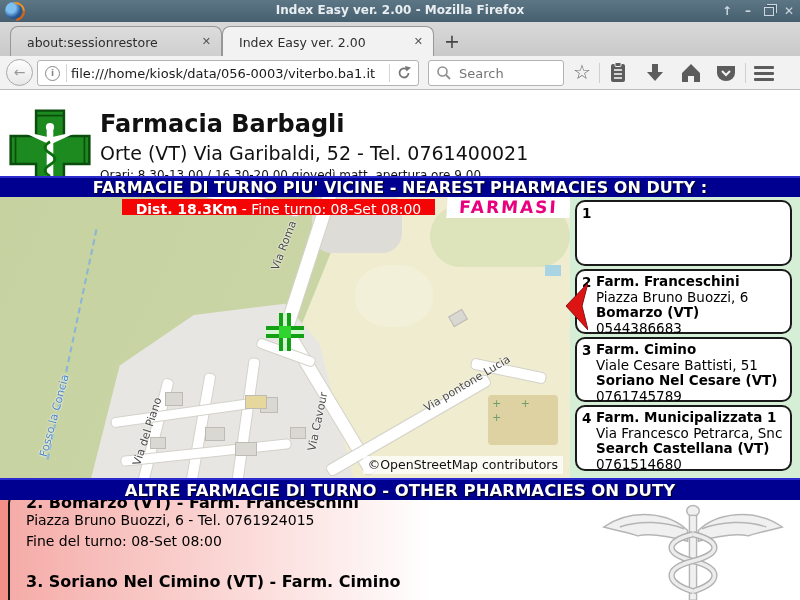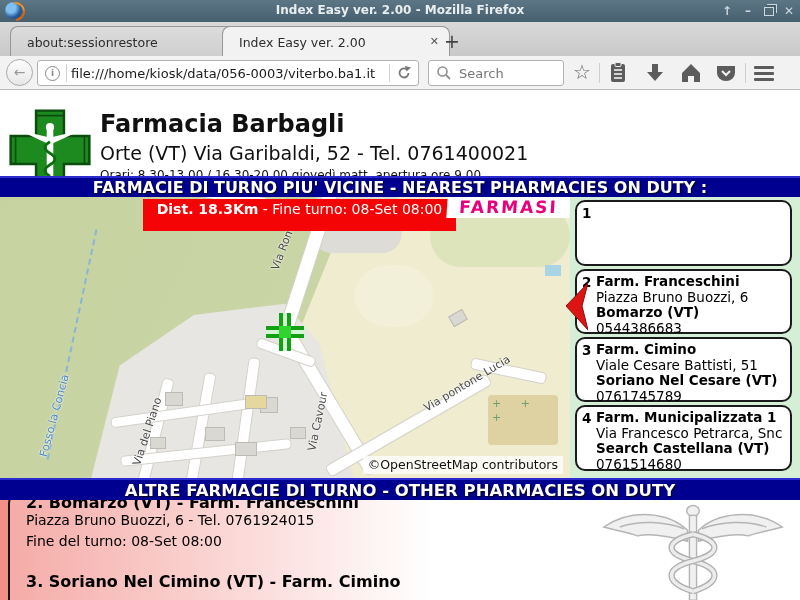--- a/index.html
+++ b/index.html
@@ -17,21 +17,21 @@
   .winbtn{top:3px;width:18px;height:16px;text-align:center;font-size:12px;line-height:16px;color:#cdd7dd;font-weight:bold;}
   .restore-glyph{display:inline-block;width:8px;height:7px;border:1px solid #cdd7dd;box-shadow:2px -2px 0 -0px #47606f,3px -3px 0 0px #cdd7dd;margin-top:4px;}
   
   .tabbar{left:0;top:22px;width:800px;height:34px;background:linear-gradient(#d9d9d9,#c9c9c9);
     border-bottom:1px solid #9a9a9a;}
   .tab{top:4px;height:29px;border:1px solid #979797;border-bottom:none;
     border-radius:8px 8px 0 0;font-size:12.5px;color:#2d2d2d;}
   .tab .tab-label{position:absolute;left:16px;top:8px;white-space:nowrap;}
   .tab .tab-close{position:absolute;right:10px;top:8px;font-size:11px;color:#555;}
   .tab-inactive{background:linear-gradient(#dcdcdc,#cfcfcf);}
-  .tab-active{background:#f2f2f2;height:30px;padding-left:16px;}
+  .tab-active{background:#f2f2f2;height:30px;}
   .newtab{font-size:19px;color:#444;top:8px;}
   
   .navbar{left:0;top:56px;width:800px;height:33px;background:#f2f2f2;border-bottom:1px solid #bdbdbd;}
   .backbtn{left:6px;top:3px;width:25px;height:25px;border-radius:50%;border:1px solid #a9a9a9;
     background:linear-gradient(#fdfdfd,#e7e7e7);color:#9a9a9a;text-align:center;line-height:24px;font-size:14px;}
   .urlbox{left:37px;top:4px;width:380px;height:24px;background:#fff;border:1px solid #b3b3b3;border-radius:3px;
     display:flex;align-items:center;}
   .info-ic{width:13px;height:13px;border:1.4px solid #888;border-radius:50%;margin:0 6px 0 7px;
     font-size:9px;color:#888;text-align:center;line-height:13px;font-weight:bold;flex:none;}
   .url-sep{width:1px;height:18px;background:#d4d4d4;flex:none;}
@@ -58,21 +58,21 @@
   .map{left:0;top:197px;width:570px;height:281px;background:linear-gradient(115deg,#c6d2a0,#cdd8aa);overflow:hidden;}
   .cream{left:0;top:0;width:570px;height:281px;background:#efeccf;
     clip-path:polygon(62% 0,100% 0,100% 100%,57% 100%,53% 45%);}
   .urban{left:0;top:0;width:570px;height:281px;background:#e7e6e2;
     clip-path:polygon(16% 100%,21% 60%,34% 42%,50% 38%,56% 52%,62% 100%);}
   .road{background:#fff;border:1px solid #d3d1c9;border-radius:5px;}
   .bld{background:#dad8d2;border:1px solid #bdbbb4;}
   .maplabel{font-size:11px;color:#4a4a4a;white-space:nowrap;text-shadow:0 0 2px #fff,0 0 2px #fff;}
   .stream{border-left:2px dashed #8ab4d8;}
   .streamlabel{color:#4d87c0;}
-  .dist-banner{left:143px;top:2px;width:313px;height:32px;background:#f40404;color:#fff;
+  .dist-banner{left:122px;top:2px;width:313px;height:16px;background:#f40404;color:#fff;
     text-align:center;font-size:14px;line-height:20px;white-space:nowrap;}
   .farmasi{left:447px;top:0;width:123px;height:21px;background:#fff;text-align:center;
     color:#e8007e;font-weight:bold;font-size:17px;line-height:21px;letter-spacing:2px;transform:skewX(-4deg);}
   .attrib{right:7px;top:259px;height:18px;background:rgba(255,255,255,.75);font-size:12.5px;
     color:#111;line-height:18px;padding:0 5px;}
   .orchard{left:488px;top:198px;width:62px;height:46px;background:#ded1a2;border-radius:4px;
     color:#6f9f6f;font-size:11px;line-height:14px;padding:2px 4px;letter-spacing:8px;}
   
   .sidebar{left:570px;top:197px;width:230px;height:281px;background:#d5eed6;}
   .card{left:5px;width:217px;background:#fff;border:2px solid #1a1a1a;border-radius:10px;
@@ -97,21 +97,21 @@
   <div class="abs titlebar">
     <div class="abs fx-icon"></div>
     <div class="abs title">Index Easy ver. 2.00 - Mozilla Firefox</div>
     <div class="abs winbtn" style="right:64px;">↑</div>
     <div class="abs winbtn" style="right:43px;">–</div>
     <div class="abs winbtn" style="right:22px;"><span class="restore-glyph"></span></div>
     <div class="abs winbtn" style="right:2px;">✕</div>
   </div>
 
   <div class="abs tabbar">
-    <div class="abs tab tab-inactive" style="left:10px;width:210px;padding-left:48px;">
+    <div class="abs tab tab-inactive" style="left:10px;width:210px;">
       <span class="tab-label">about:sessionrestore</span>
       <span class="tab-close">✕</span>
     </div>
     <div class="abs tab tab-active" style="left:222px;width:210px;">
       <span class="tab-label">Index Easy ver. 2.00</span>
       <span class="tab-close">✕</span>
     </div>
     <div class="abs newtab" style="left:444px;">+</div>
   </div>
 

